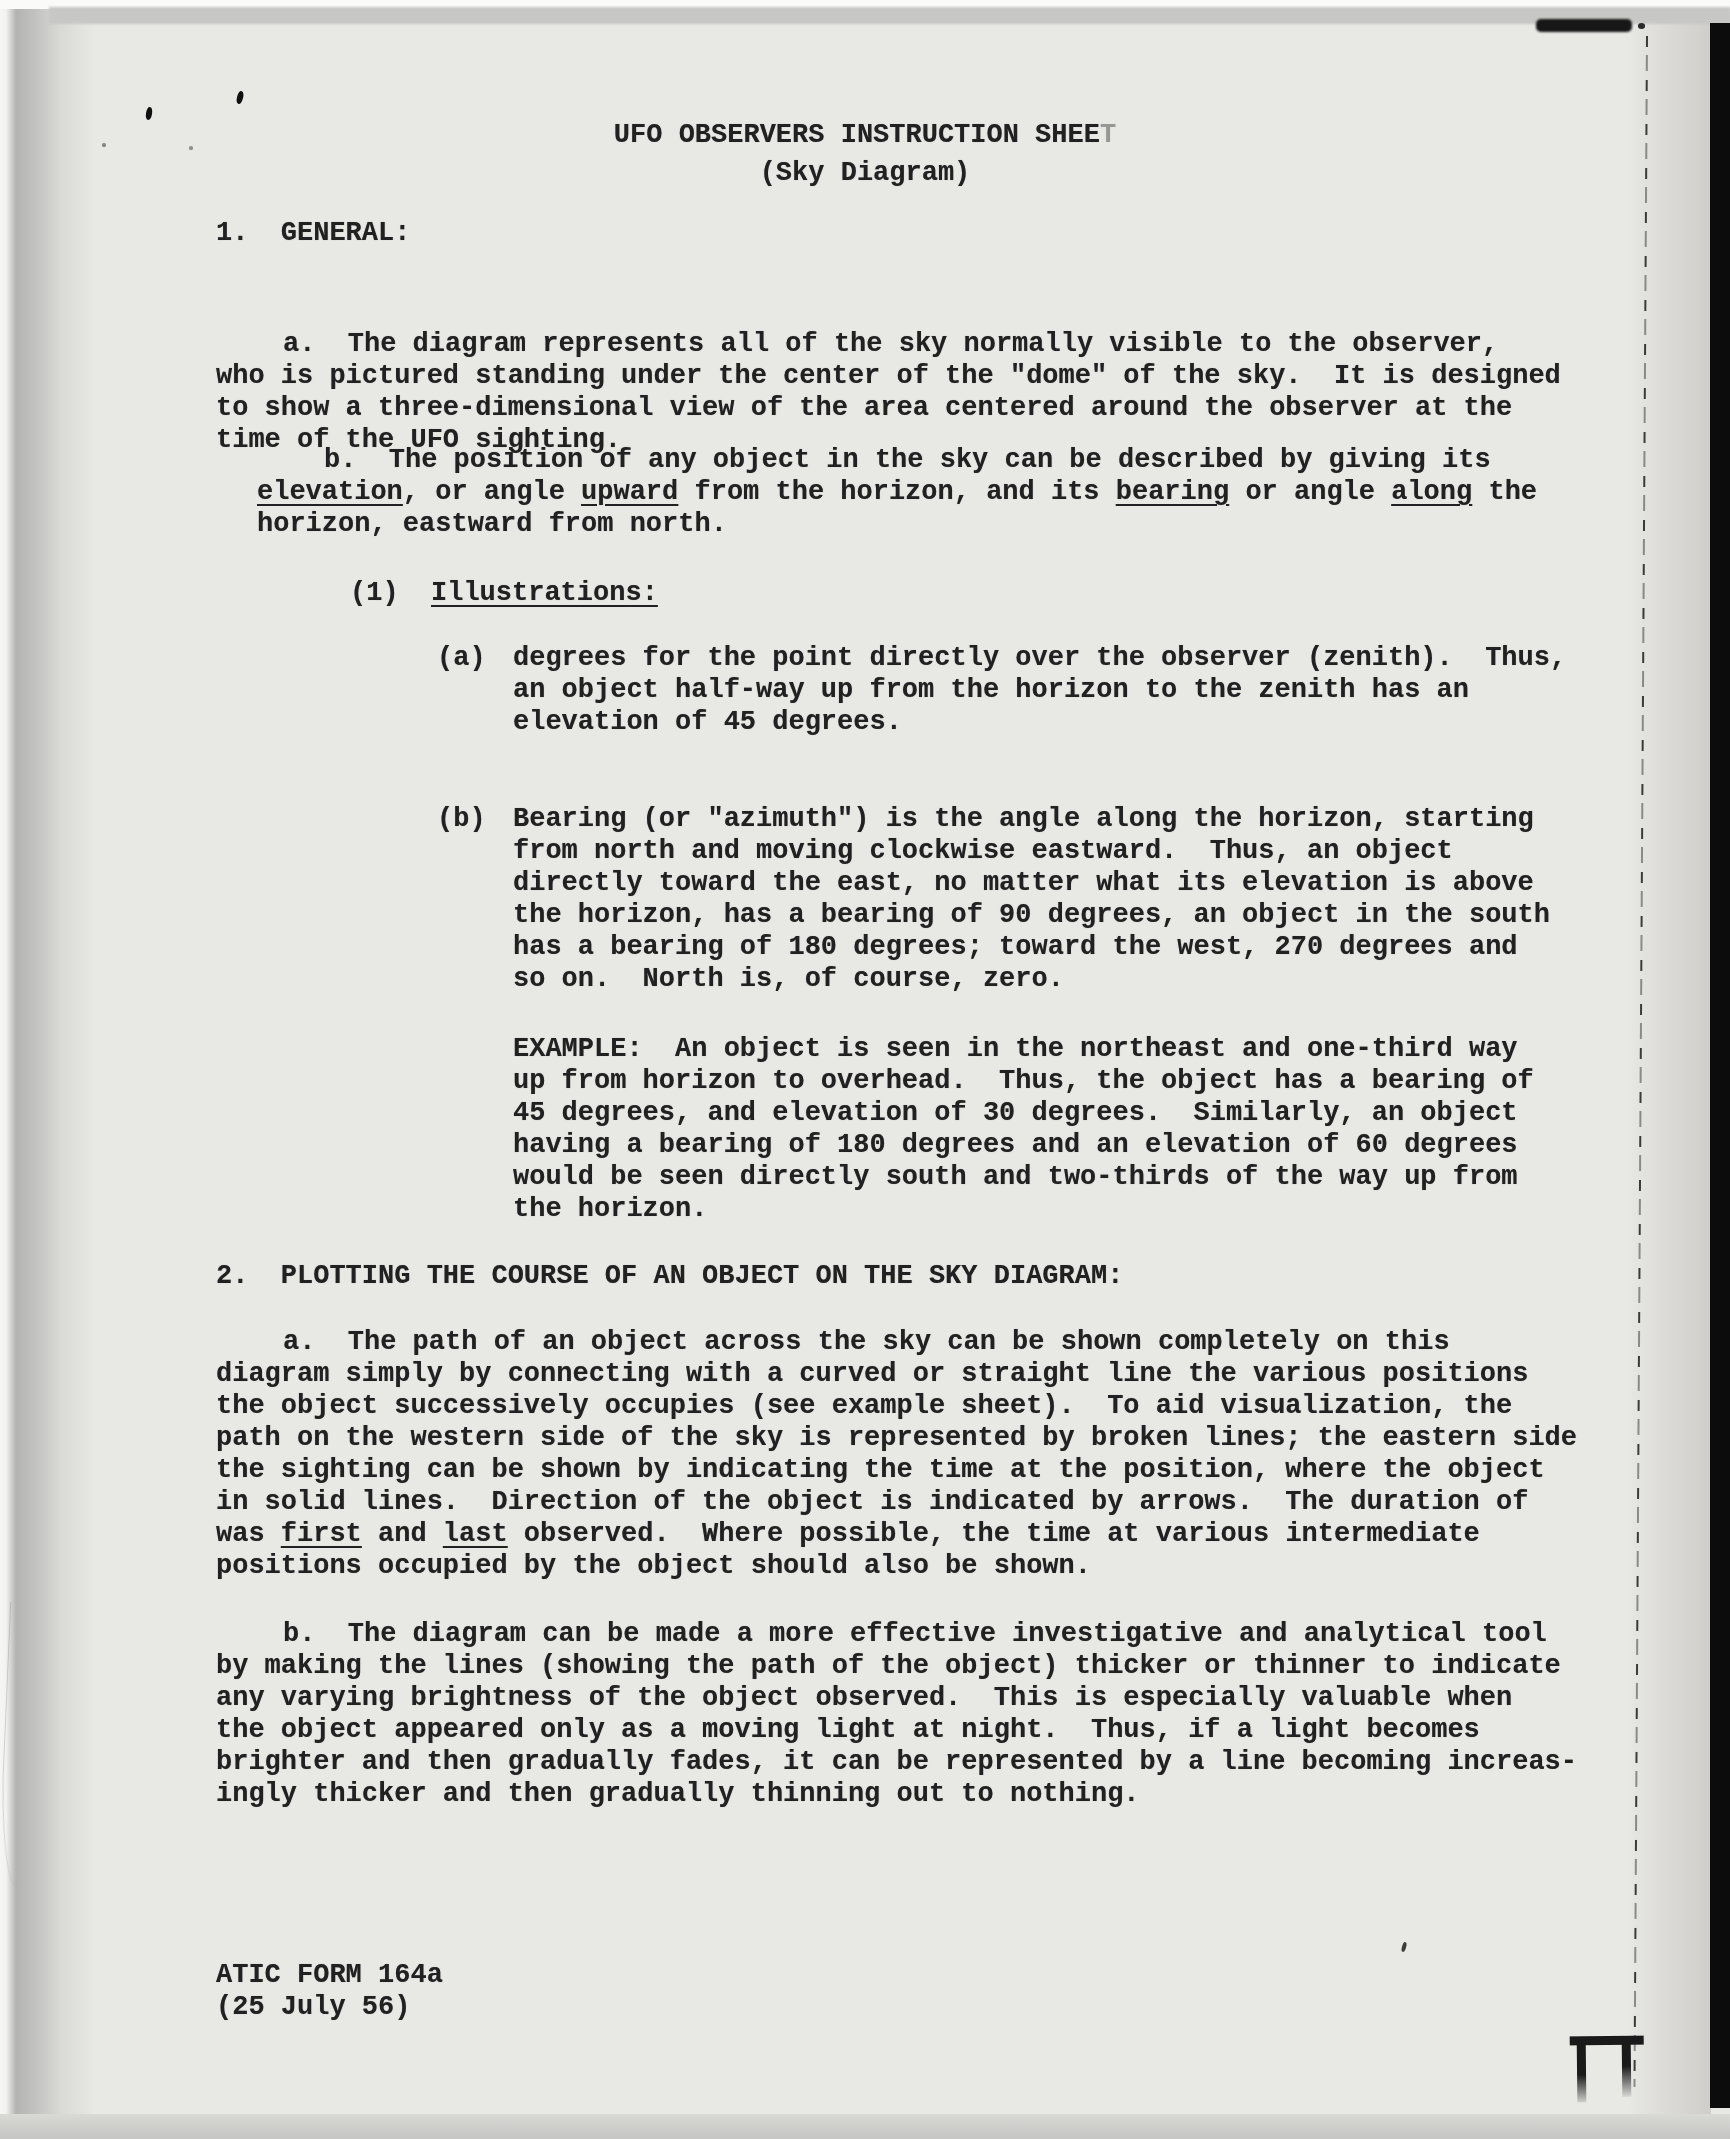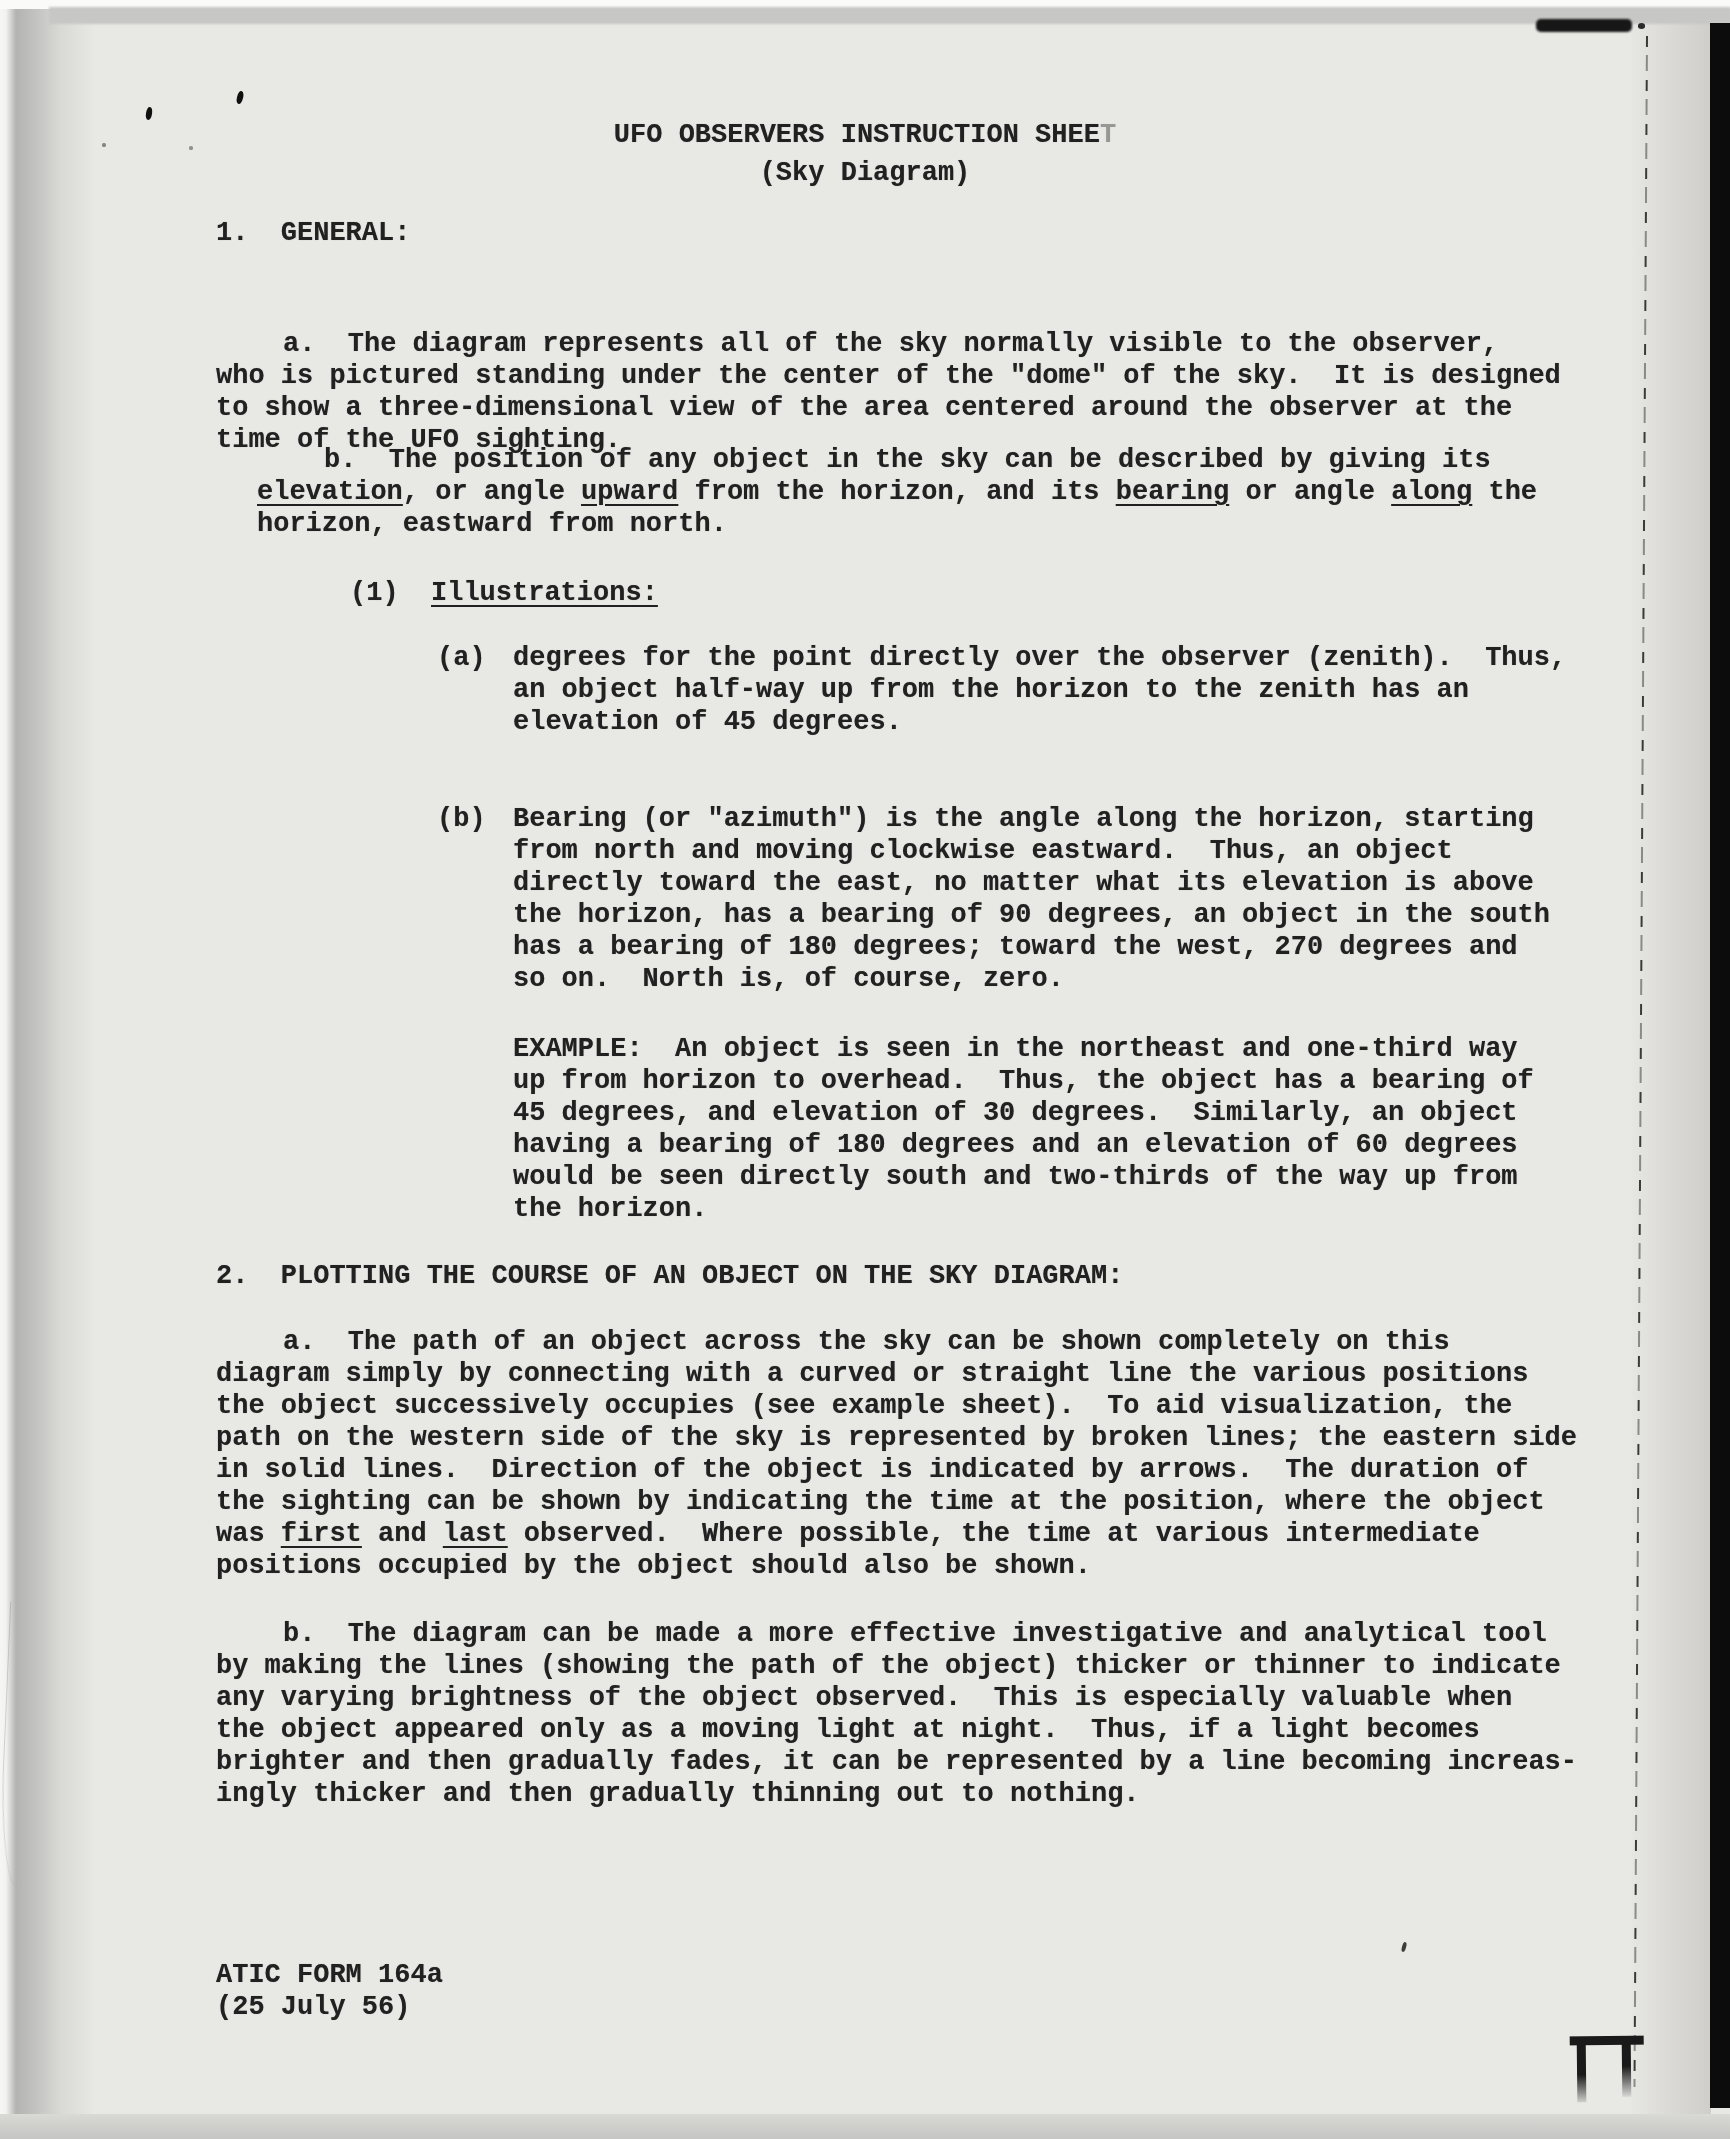--- a/index.html
+++ b/index.html
@@ -153,22 +153,22 @@
       <div class="lines">
         <div class="line"><span>2.  PLOTTING THE COURSE OF AN OBJECT ON THE SKY DIAGRAM:</span></div>
       </div>
     </div>
     <div class="block plain" style="top: 1326px; left: 216px;">
       <div class="lines">
         <div class="line" style="padding-left: 67px;"><span>a.  The path of an object across the sky can be shown completely on this</span></div>
         <div class="line"><span>diagram simply by connecting with a curved or straight line the various positions</span></div>
         <div class="line"><span>the object successively occupies (see example sheet).  To aid visualization, the</span></div>
         <div class="line"><span>path on the western side of the sky is represented by broken lines; the eastern side</span></div>
+        <div class="line"><span>the sighting can be shown by indicating the time at the position, where the object</span></div>
         <div class="line"><span>in solid lines.  Direction of the object is indicated by arrows.  The duration of</span></div>
-        <div class="line"><span>the sighting can be shown by indicating the time at the position, where the object</span></div>
         <div class="line"><span>was </span><span class="u">first</span><span> and </span><span class="u">last</span><span> observed.  Where possible, the time at various intermediate</span></div>
         <div class="line"><span>positions occupied by the object should also be shown.</span></div>
       </div>
     </div>
     <div class="block plain" style="top: 1618px; left: 216px;">
       <div class="lines">
         <div class="line" style="padding-left: 67px;"><span>b.  The diagram can be made a more effective investigative and analytical tool</span></div>
         <div class="line"><span>by making the lines (showing the path of the object) thicker or thinner to indicate</span></div>
         <div class="line"><span>any varying brightness of the object observed.  This is especially valuable when</span></div>
         <div class="line"><span>the object appeared only as a moving light at night.  Thus, if a light becomes</span></div>

